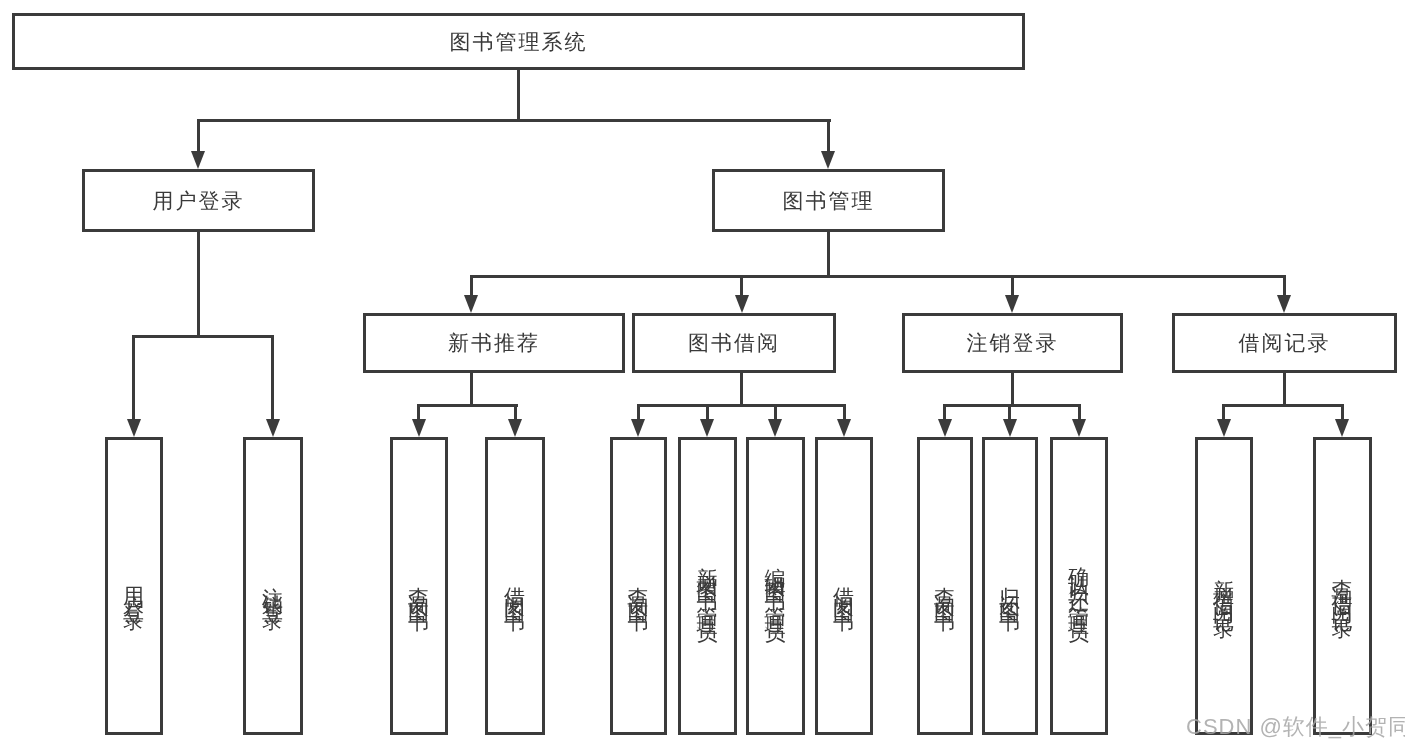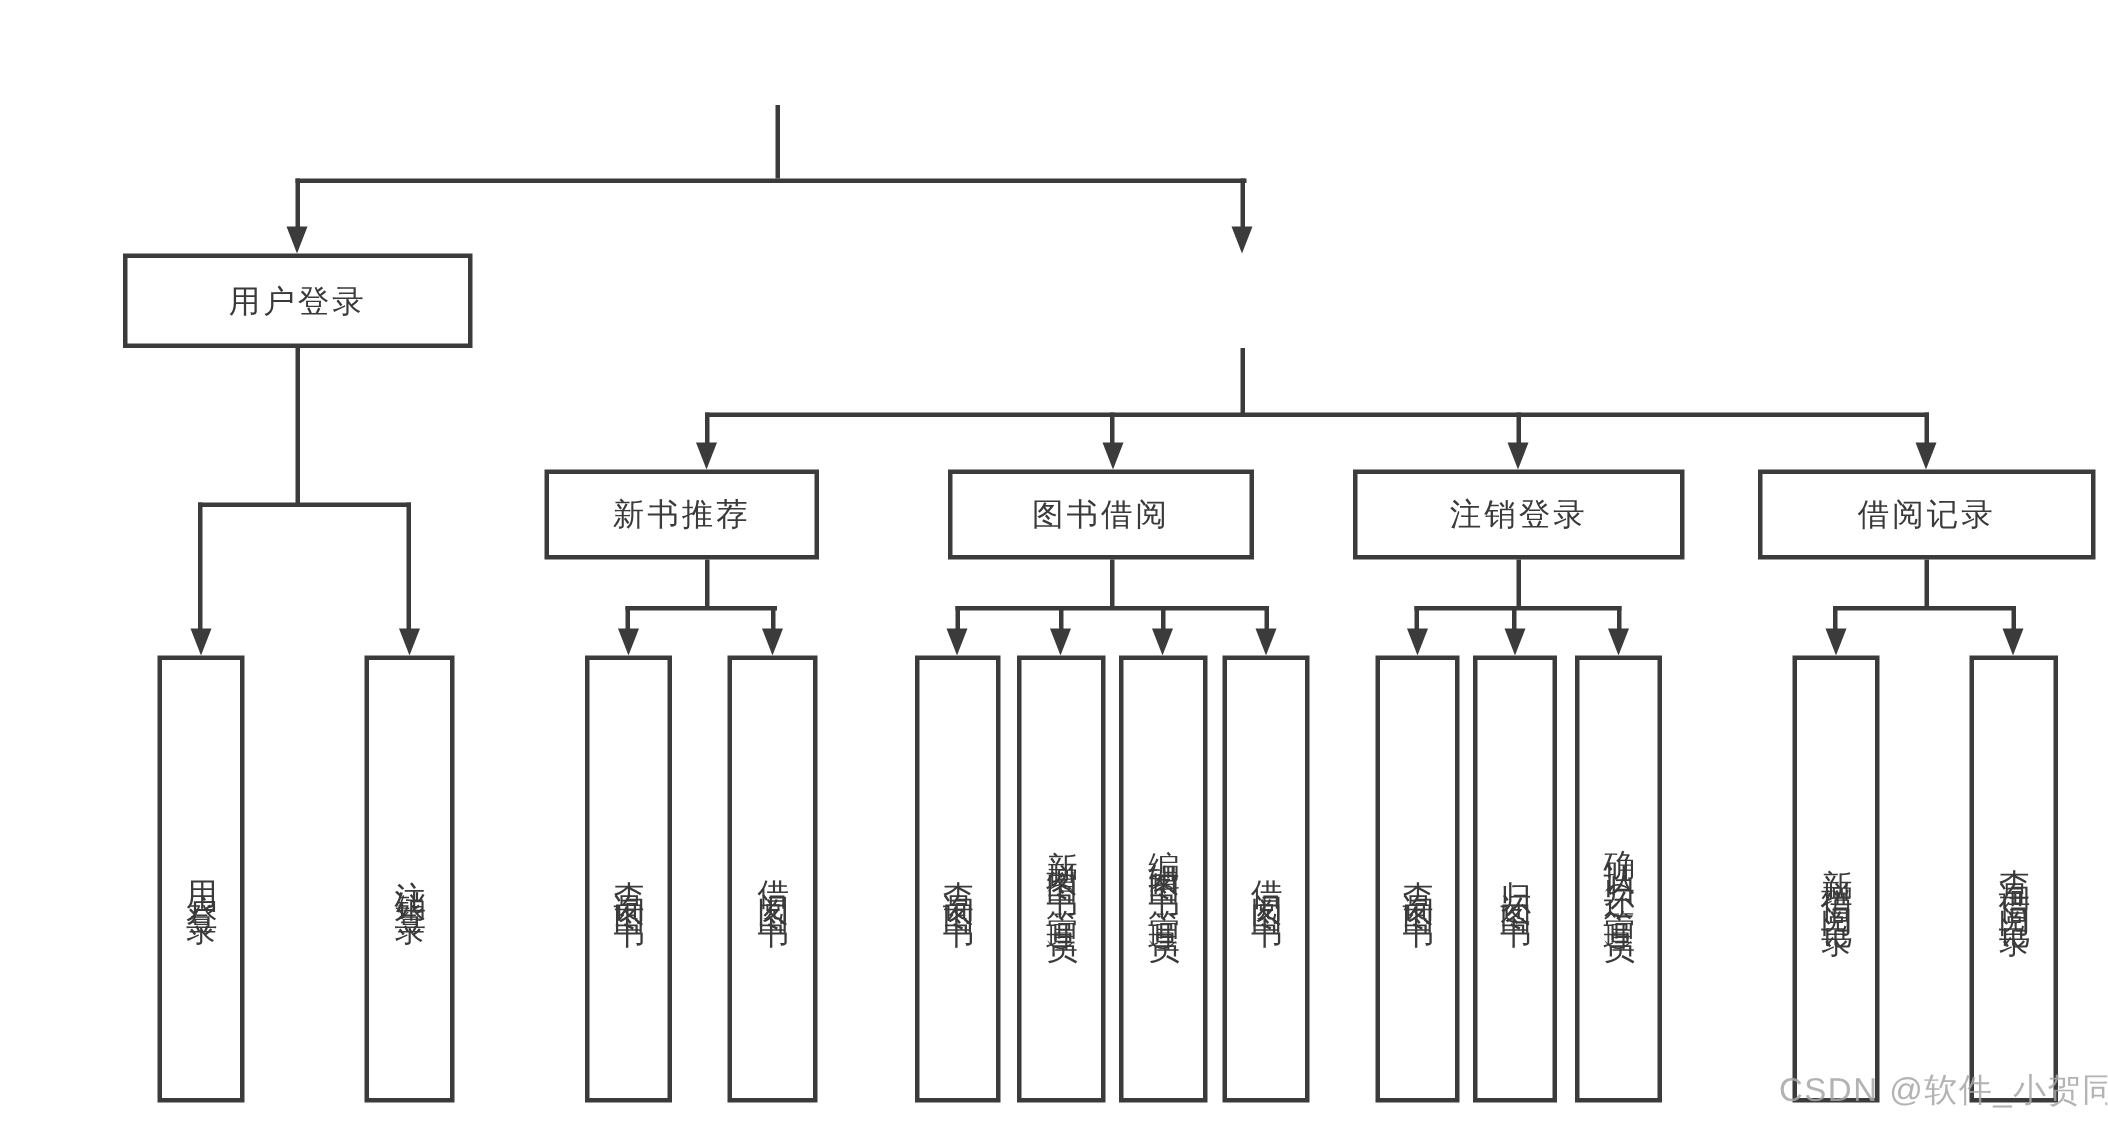--- a/index.html
+++ b/index.html
@@ -64,51 +64,57 @@
     opacity: 0.85;
     z-index: 9;
     white-space: nowrap;
   }
 </style>
 </head>
 <body>
 
 <div class="canvas">
 
+  <div class="node" style="left:12px;top:13px;width:1013px;height:57px">
+    <span class="label">图书管理系统</span>
+  </div>
 
   <div class="vline" style="left:517px;top:70px;height:49px"></div>
   <div class="hline" style="left:197px;top:119px;width:634px"></div>
   <div class="vline" style="left:197px;top:119px;height:33px"></div>
   <div class="vline" style="left:827px;top:119px;height:33px"></div>
   <div class="arrow" style="left:191px;top:151px"></div>
   <div class="arrow" style="left:821px;top:151px"></div>
 
   <div class="node" style="left:82px;top:169px;width:233px;height:63px">
     <span class="label">用户登录</span>
+  </div>
+  <div class="node" style="left:712px;top:169px;width:233px;height:63px">
+    <span class="label">图书管理</span>
   </div>
 
   <div class="vline" style="left:197px;top:232px;height:104px"></div>
   <div class="hline" style="left:132px;top:335px;width:142px"></div>
   <div class="vline" style="left:132px;top:335px;height:85px"></div>
   <div class="vline" style="left:271px;top:335px;height:85px"></div>
   <div class="arrow" style="left:127px;top:419px"></div>
   <div class="arrow" style="left:266px;top:419px"></div>
 
   <div class="vline" style="left:827px;top:232px;height:44px"></div>
   <div class="hline" style="left:470px;top:275px;width:816px"></div>
   <div class="vline" style="left:470px;top:275px;height:21px"></div>
   <div class="vline" style="left:740px;top:275px;height:21px"></div>
   <div class="vline" style="left:1011px;top:275px;height:21px"></div>
   <div class="vline" style="left:1283px;top:275px;height:21px"></div>
   <div class="arrow" style="left:464px;top:295px"></div>
   <div class="arrow" style="left:735px;top:295px"></div>
   <div class="arrow" style="left:1005px;top:295px"></div>
   <div class="arrow" style="left:1277px;top:295px"></div>
 
-  <div class="node" style="left:363px;top:313px;width:183px;height:60px">
+  <div class="node" style="left:363px;top:313px;width:262px;height:60px">
     <span class="label">新书推荐</span>
   </div>
   <div class="node" style="left:632px;top:313px;width:204px;height:60px">
     <span class="label">图书借阅</span>
   </div>
   <div class="node" style="left:902px;top:313px;width:221px;height:60px">
     <span class="label">注销登录</span>
   </div>
   <div class="node" style="left:1172px;top:313px;width:225px;height:60px">
     <span class="label">借阅记录</span>

